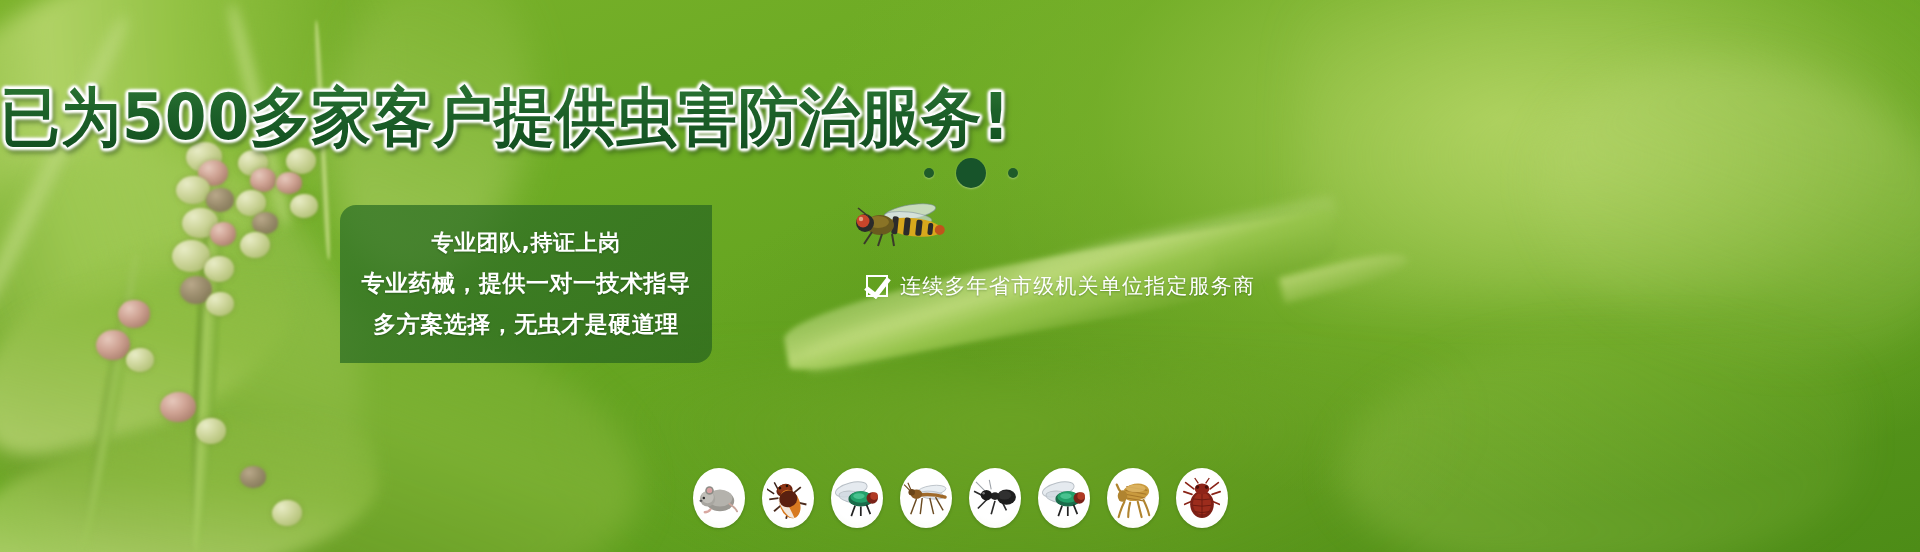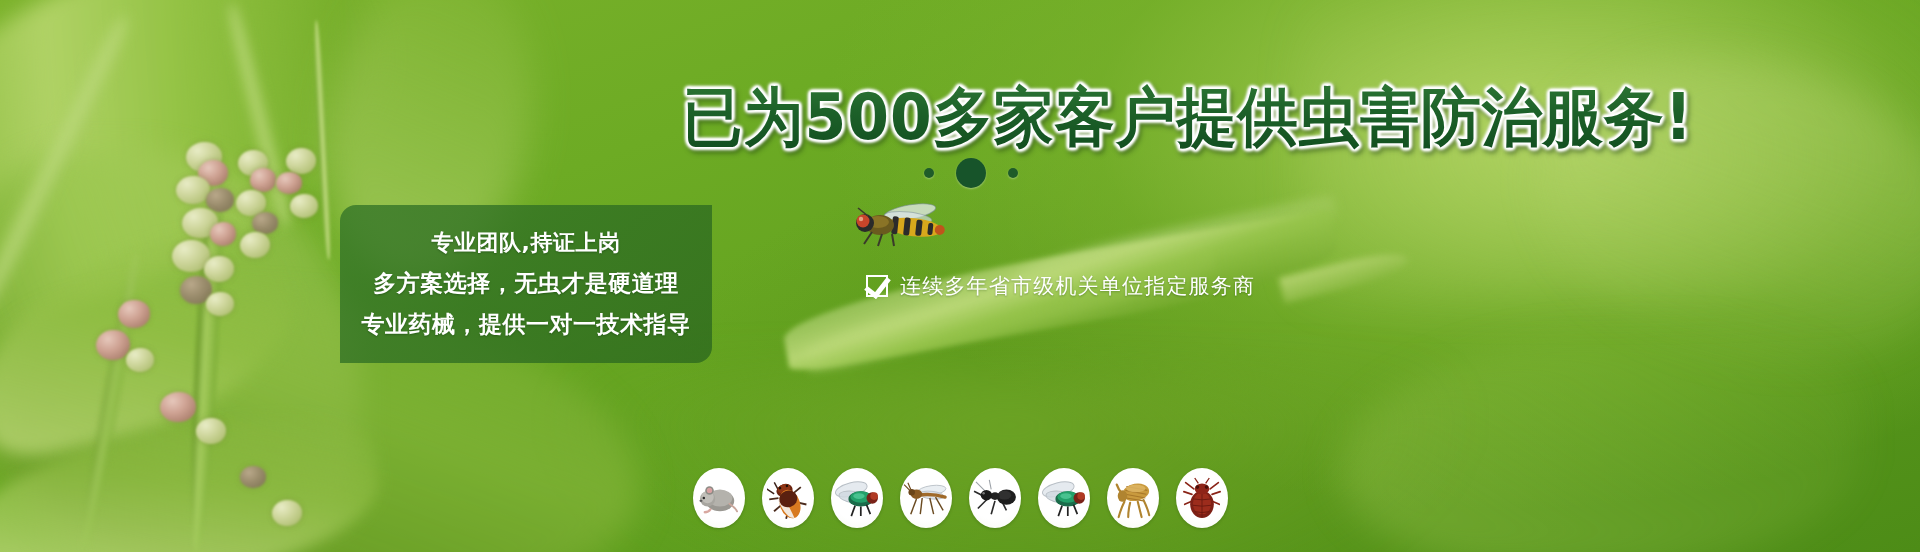--- a/index.html
+++ b/index.html
@@ -141,21 +141,21 @@
   .bg-leaf-r2 {
     position:absolute; right:-40px; top:60px; width:420px; height:300px;
     background:linear-gradient(200deg, rgba(196,220,128,.35), rgba(130,180,56,.02));
     border-radius:40% 60% 40% 60%;
     filter:blur(20px);
   }
 
   
   #headline {
     position:absolute; left:0; top:78px; width:1693px;
-    text-align:right;
+    text-align:left;
     pointer-events:none;
   }
   #headline .htext {
     display:inline-block;
     font-family:"DejaVu Sans","Liberation Sans",sans-serif;
     font-size:60px;
     font-weight:bold;
     letter-spacing:1px;
     color:#1d5e28;
     background:linear-gradient(180deg,#2f7a36 0%, #1d6129 42%, #0f4a1d 100%);
@@ -344,22 +344,22 @@
   </div>
 
   <div id="dots">
     <span class="d-s"></span>
     <span class="d-l"></span>
     <span class="d-s"></span>
   </div>
 
   <div id="feature-box">
     <div class="fline l1">专业团队,持证上岗</div>
+    <div class="fline l3">专业药械，提供一对一技术指导</div>
     <div class="fline l2">多方案选择，无虫才是硬道理</div>
-    <div class="fline l3">专业药械，提供一对一技术指导</div>
   </div>
 
   <div id="checklist">
     <div class="check-item">
       <span class="check-box"></span>
       <span class="check-label">连续多年省市级机关单位指定服务商</span>
     </div>
   </div>
 
   <div id="pest-strip">

